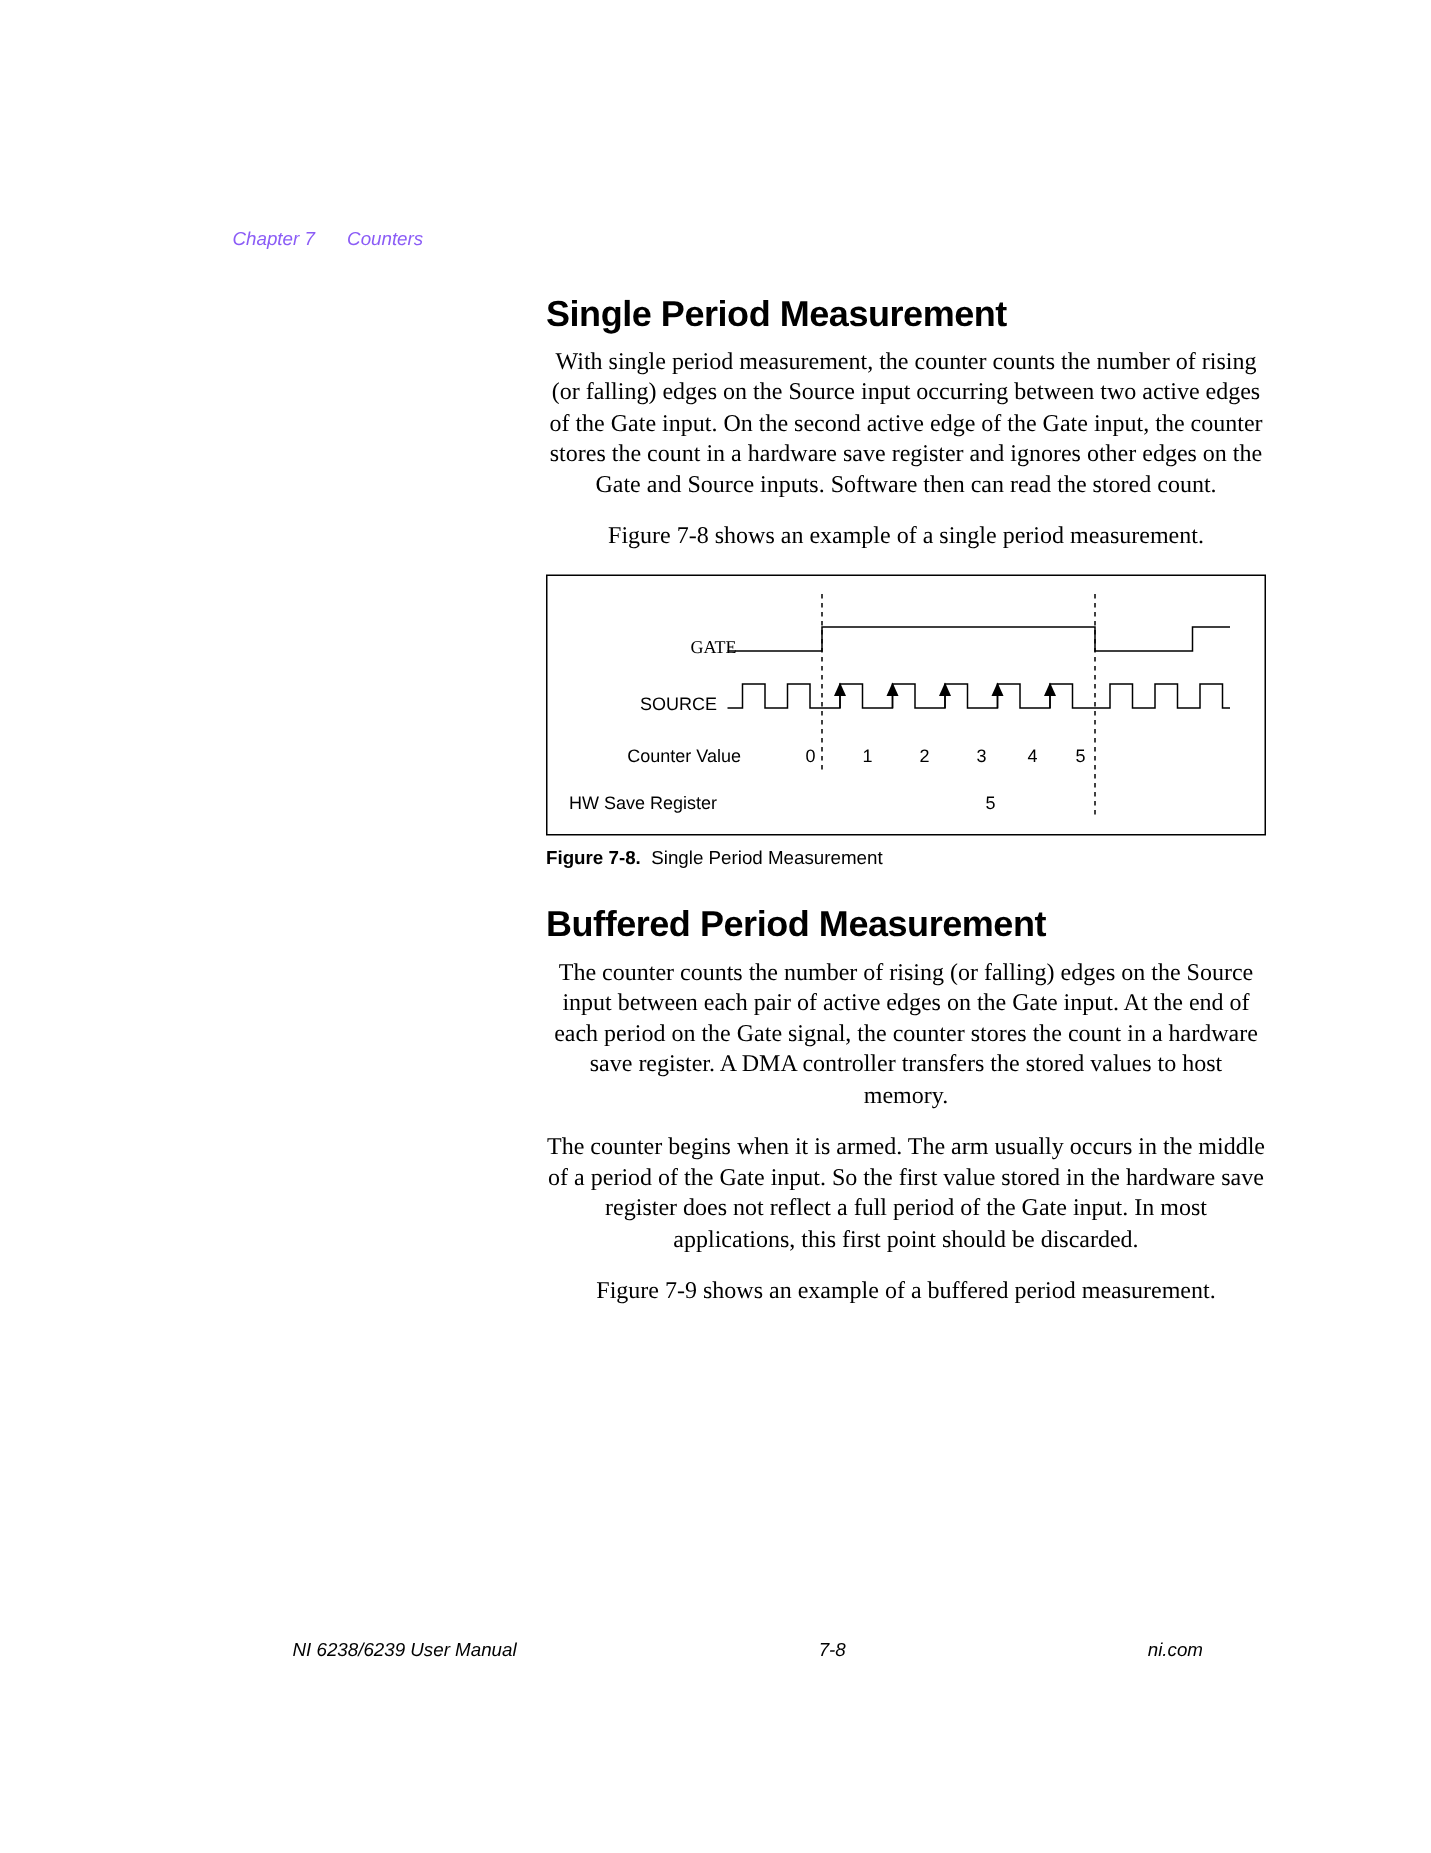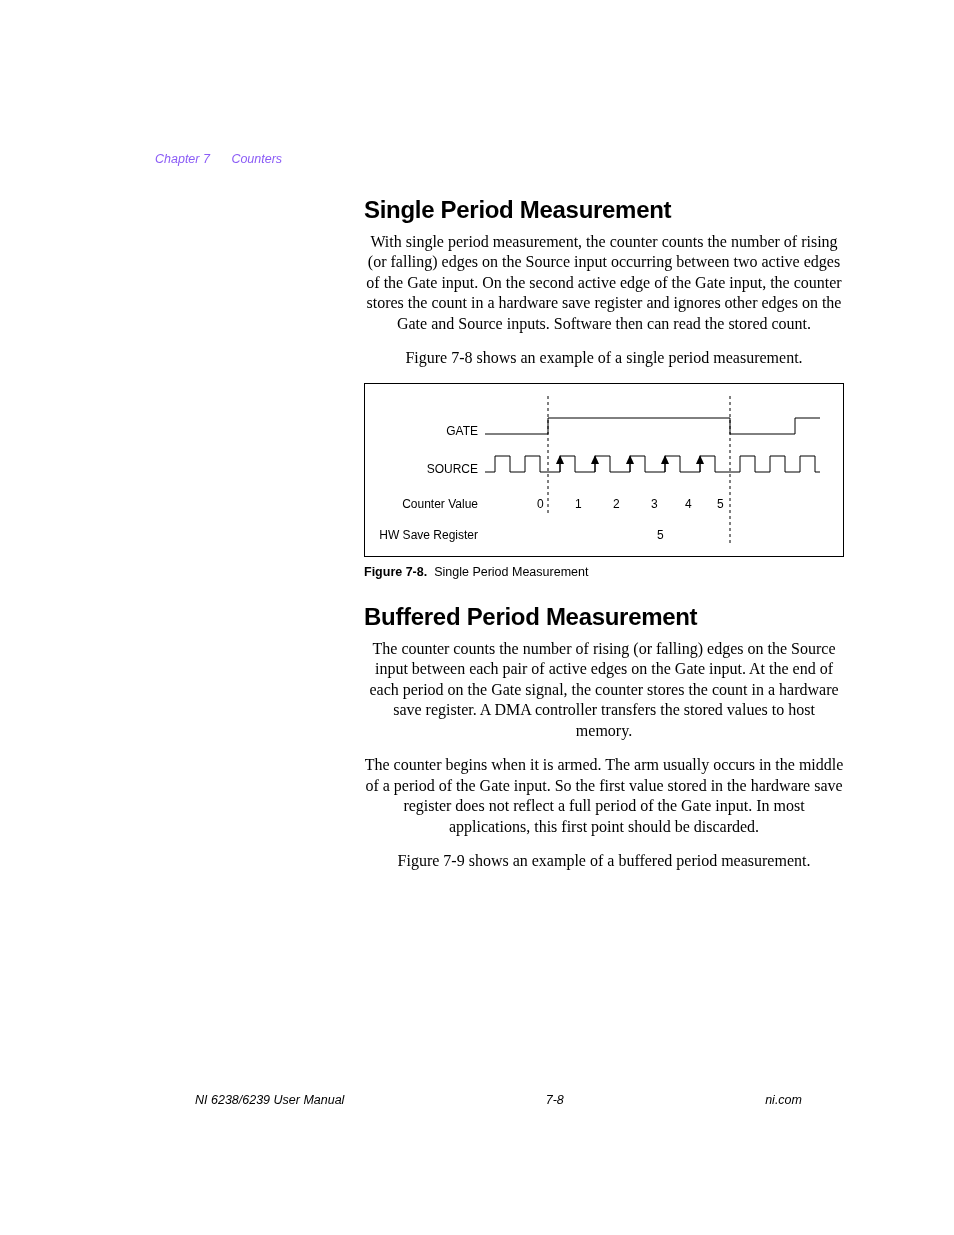--- a/index.html
+++ b/index.html
@@ -57,23 +57,23 @@
     height: 172px;
     margin: 8px 0 6px 0;
     position: relative;
     font-family: Arial, Helvetica, sans-serif;
   }
   .fig-label {
     position: absolute;
     font-size: 12px;
     text-align: right;
   }
-  .lbl-gate   { left: 0; width: 113px; top: 40px; }
+  .lbl-gate   { left: 13px; width: 113px; top: 40px; font-family: Liberation Serif, serif; }
   .lbl-source { left: 0; width: 113px; top: 78px; }
-  .lbl-cv     { left: 0; width: 113px; top: 113px; }
+  .lbl-cv     { left: 16px; width: 113px; top: 113px; }
   .lbl-hw     { left: 0; width: 113px; top: 144px; }
   .num {
     position: absolute;
     font-size: 12px;
     top: 113px;
   }
   .hwnum {
     position: absolute;
     font-size: 12px;
     top: 144px;

